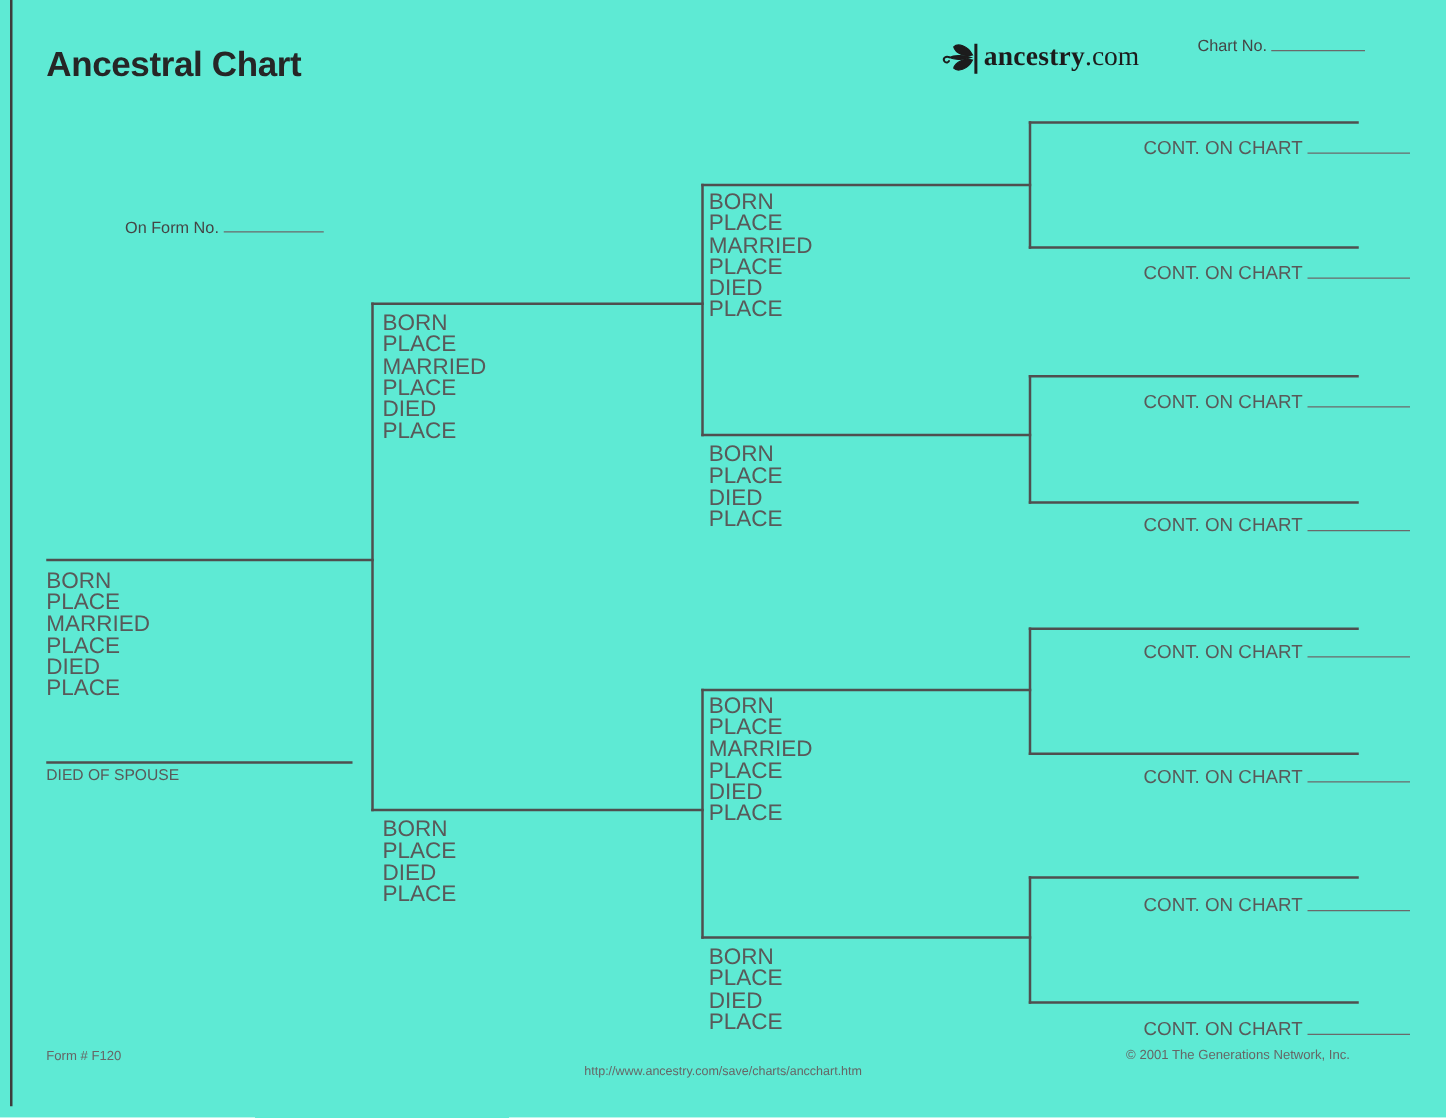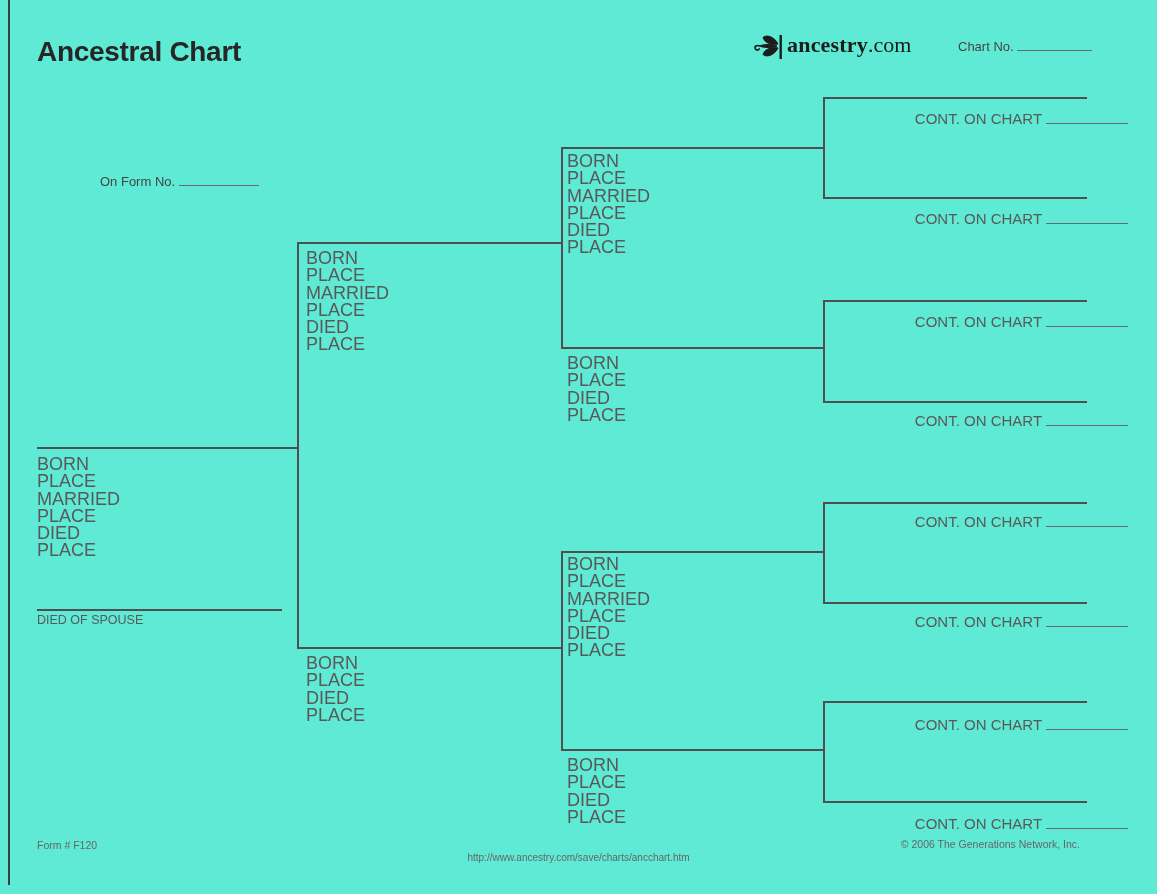--- a/index.html
+++ b/index.html
@@ -13,21 +13,21 @@
   }
   .title {
     position:absolute; left:37px; top:36px; font-size:28px; font-weight:700;
     color:#262626; letter-spacing:-0.3px;
   }
   .logo { position:absolute; left:753px; top:18px; height:30px; display:flex; align-items:flex-start;margin-top:14px; }
   .logo svg { display:block; }
   .logo-text { font-family:"Liberation Serif", serif; font-size:22px; color:#1c1c1c; margin-left:2px; }
   .logo-brand { font-weight:700; letter-spacing:0.2px; }
   .logo-tld { font-weight:400; }
-  .chart-no { position:absolute; left:958px; top:39px; font-size:13px; color:#454545; }
+  .chart-no { position:absolute; left:958px; top:29px; font-size:13px; color:#454545; }
   .ref-note { position:absolute; left:37px; top:122px; font-size:13px; color:#454545; line-height:17px; }
   .ref-note-line3 { position:absolute; left:100px; top:174px; font-size:13px; color:#454545; }
   .blank { display:inline-block; border-bottom:1px solid #6a6a6a; height:12px; vertical-align:baseline; }
   .blank-80 { width:80px; }
   .blank-75 { width:75px; }
   .blank-82 { width:82px; }
   .hline { position:absolute; height:2px; background:#4f4f4f; }
   .vline { position:absolute; width:2px; background:#4f4f4f; }
   .node { position:absolute; font-size:18px; color:#595959; }
   .node .field-label { line-height:17.3px; }
@@ -153,15 +153,15 @@
   <div class="cont-slot" style="top:210px;"><span>CONT. ON CHART</span> <span class="blank blank-82"></span></div>
   <div class="cont-slot" style="top:313px;"><span>CONT. ON CHART</span> <span class="blank blank-82"></span></div>
   <div class="cont-slot" style="top:412px;"><span>CONT. ON CHART</span> <span class="blank blank-82"></span></div>
   <div class="cont-slot" style="top:513px;"><span>CONT. ON CHART</span> <span class="blank blank-82"></span></div>
   <div class="cont-slot" style="top:613px;"><span>CONT. ON CHART</span> <span class="blank blank-82"></span></div>
   <div class="cont-slot" style="top:716px;"><span>CONT. ON CHART</span> <span class="blank blank-82"></span></div>
   <div class="cont-slot" style="top:815px;"><span>CONT. ON CHART</span> <span class="blank blank-82"></span></div>
 
   <div class="footer-left">Form # F120</div>
   <div class="footer-center">http://www.ancestry.com/save/charts/ancchart.htm</div>
-  <div class="footer-right">© 2006 The Generations Network, Inc.</div>
+  <div class="footer-right">© 2001 The Generations Network, Inc.</div>
 
 </div>
 
 </body></html>

